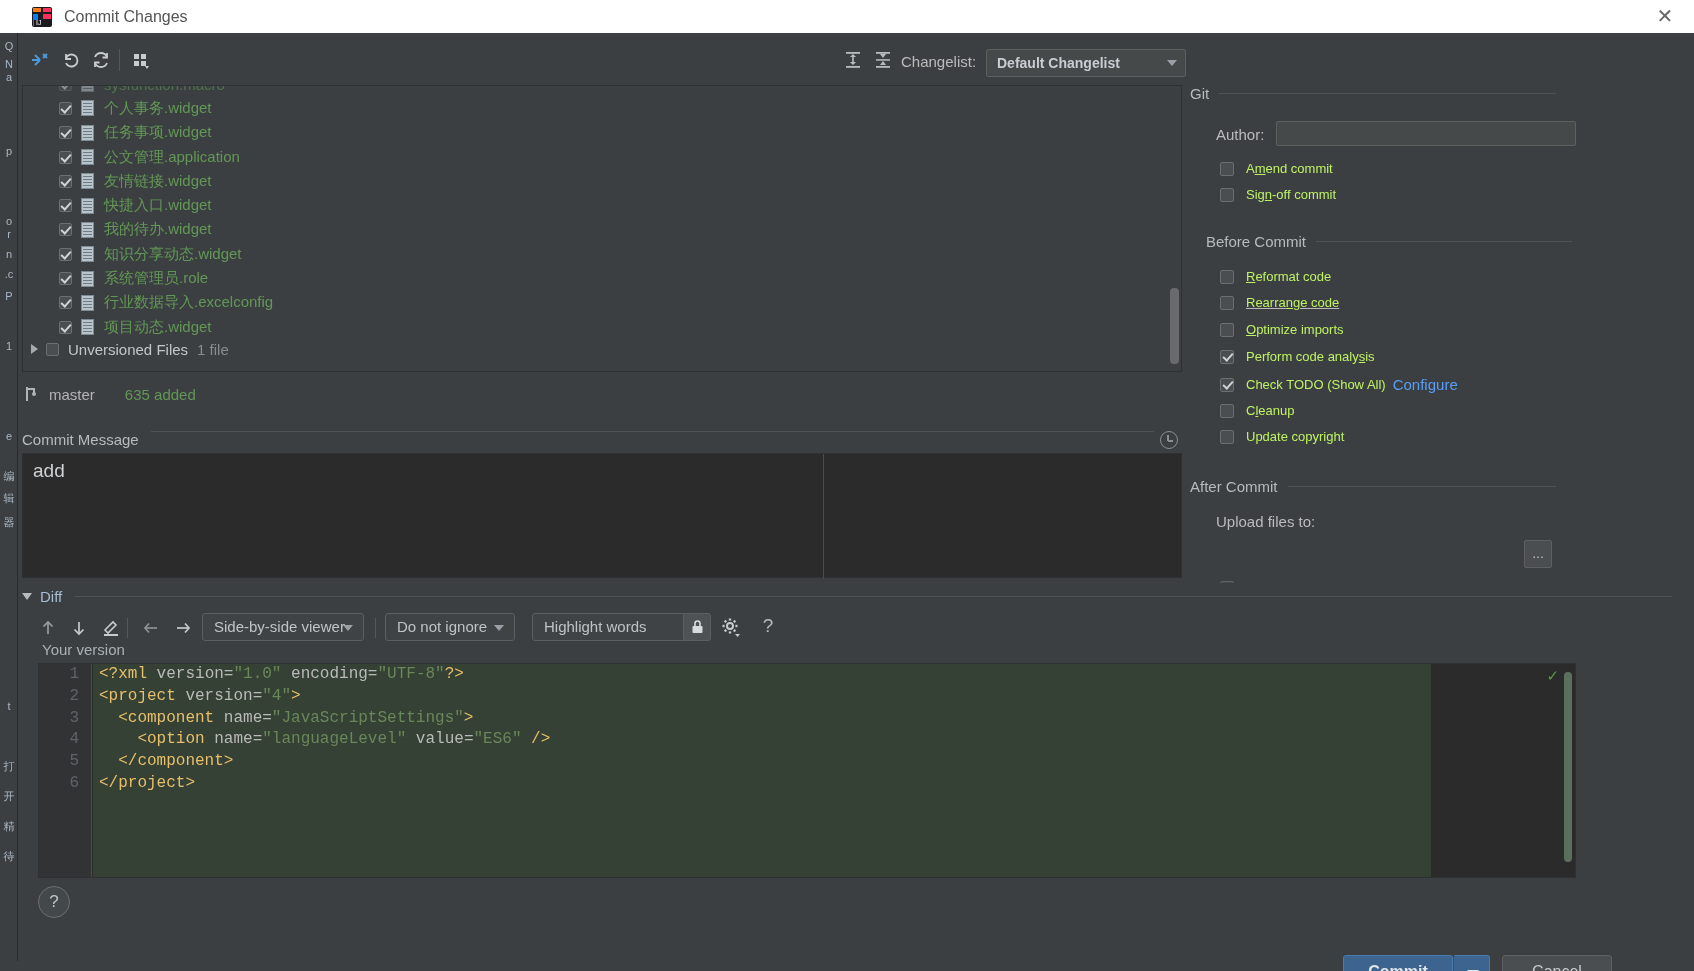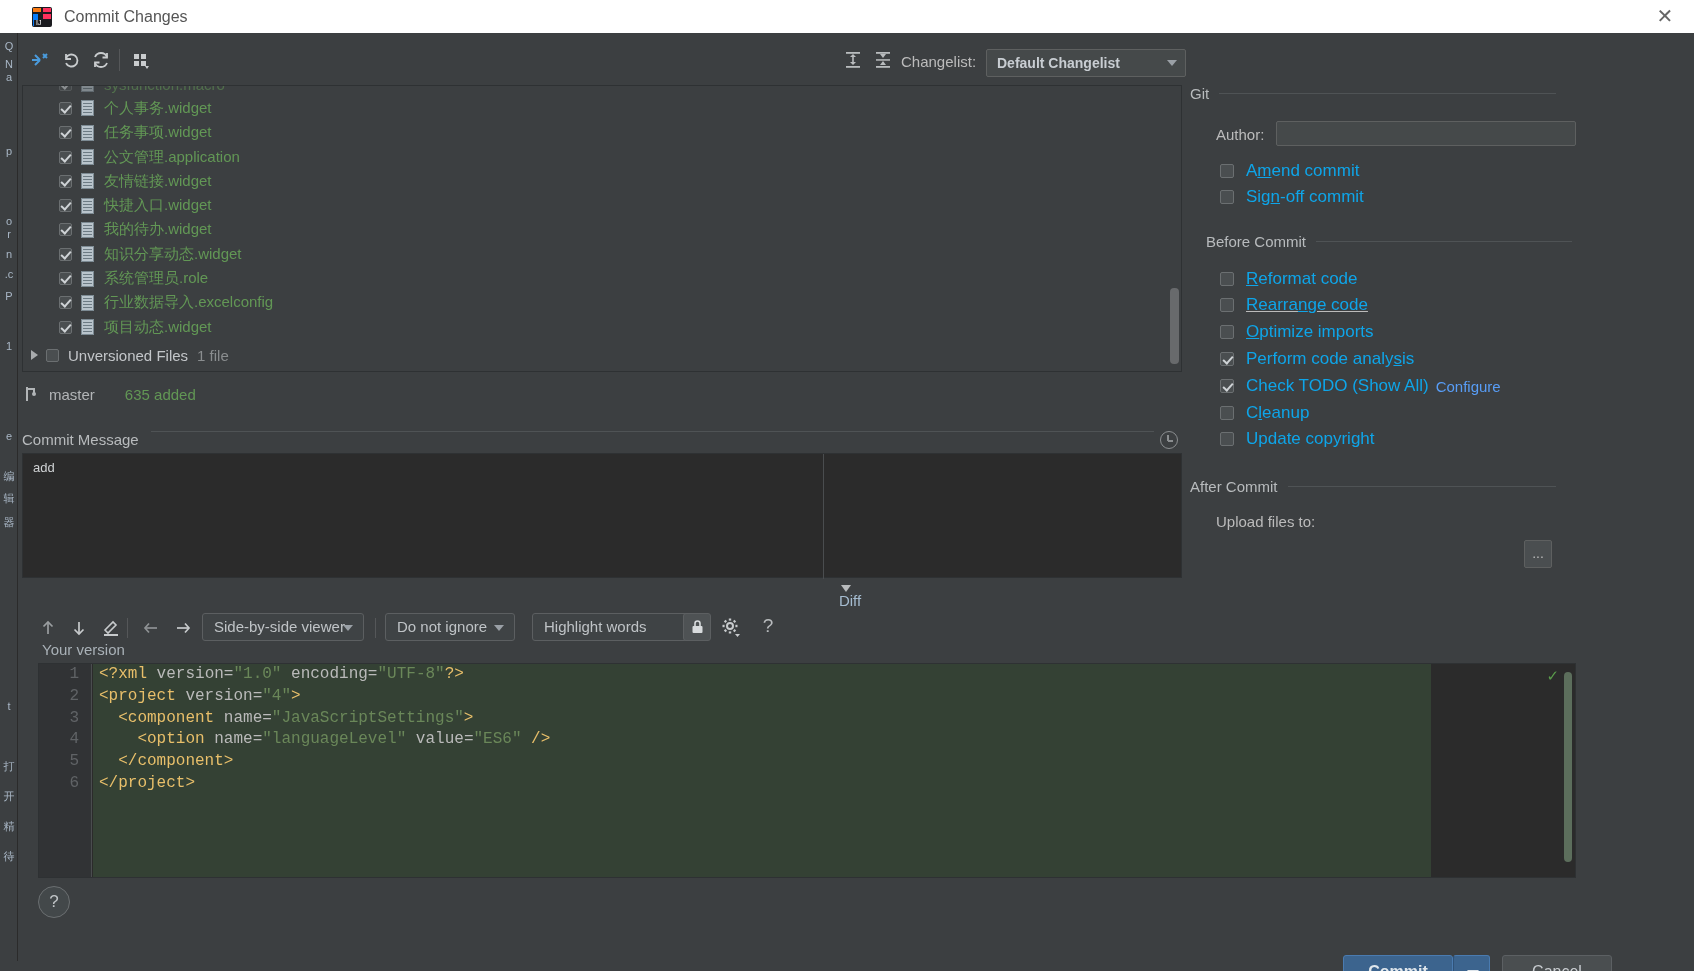--- a/index.html
+++ b/index.html
@@ -112,21 +112,21 @@
   .tree-scroll {
     position:absolute; right:2px; top:2px; width:9px; height:276px;
     background:transparent;
   }
   .tree-scroll .thumb {
     position:absolute; left:0; top:200px; width:9px; height:76px;
     background:#686a6c; border-radius:4px;
   }
 
   #unversioned-row {
-    position:absolute; left:0; bottom:4px; width:1158px; height:24px;
+    position:absolute; left:0; bottom:10px; width:1158px; height:24px;
     display:flex; align-items:center; padding-left:8px; cursor:pointer;
   }
   .tri {
     width:0;height:0;border-top:5px solid transparent;border-bottom:5px solid transparent;
     border-left:7px solid #a8abad; margin-right:8px;
   }
   #unversioned-row .uv-label { margin-left:9px; color:#c3c6c9; font-size:15px; }
   #unversioned-row .uv-count { margin-left:9px; color:#8a8d8f; font-size:15px; }
 
   
@@ -155,21 +155,21 @@
   }
   #cm-clock::before {
     content:""; position:absolute; left:7px; top:8px; width:5px; height:1.6px;
     background:#8b8e90;
   }
   #cm-area {
     position:absolute; left:4px; top:420px; width:1160px; height:125px;
     background:#2b2b2b; border:1px solid #2e3133;
   }
   #cm-area .cm-text {
-    position:absolute; left:10px; top:6px; color:#cfd2d4; font-size:13px;
+    position:absolute; left:10px; top:6px; color:#cfd2d4; font-size:19px;
   }
   #cm-area .cm-divider {
     position:absolute; left:800px; top:0; width:1px; height:125px; background:#4a4d4f;
   }
 
   
   #rightpanel {
     position:absolute; left:1172px; top:50px; width:386px; height:500px; overflow:hidden;
   }
   .grp-head { position:absolute; display:flex; align-items:center; width:366px; }
@@ -184,21 +184,21 @@
 
   .ck-row { position:absolute; display:flex; align-items:center; cursor:pointer; }
   .ck-row .ckbox {
     width:14px; height:14px; border:1px solid #6b6f71; background:#4a4e50; border-radius:2px;
     position:relative; flex:0 0 auto;
   }
   .ck-row .ckbox.checked::after {
     content:""; position:absolute; left:3.5px; top:0.5px; width:4px; height:8px;
     border:solid #cfd3d6; border-width:0 2px 2px 0; transform:rotate(42deg);
   }
-  .ck-row .cklabel { margin-left:12px; font-size:17px; color:#0ea5e9; white-space:nowrap; }
+  .ck-row .cklabel { margin-left:12px; font-size:13px; color:#bef264; white-space:nowrap; }
   .ck-row .cklabel .mn { text-decoration:underline; }
   .cfg-link { margin-left:7px; font-size:15px; color:#589df6; cursor:pointer; }
 
   .upload-label { position:absolute; left:26px; top:62px; font-size:15px; color:#bbbbbb; }
   #upload-combo {
     position:absolute; left:26px; top:88px; width:300px; height:28px;
     background:#45494a; border:1px solid #5e6060; border-radius:2px; cursor:pointer;
   }
   #upload-combo .uc-text { position:absolute; left:10px; top:4px; font-size:15px; color:#c0c4c7; }
   #upload-combo .uc-arrow {
@@ -208,21 +208,21 @@
   }
   #upload-dots {
     position:absolute; left:334px; top:88px; width:28px; height:28px;
     background:#4a4e50; border:1px solid #5e6060; border-radius:2px;
     color:#bbbbbb; font-size:14px; text-align:center; line-height:24px; cursor:pointer;
   }
 
   
   #diff-head {
     position:absolute; left:4px; top:552px; width:1656px; height:22px;
-    display:flex; align-items:center;flex-direction:column;
+    display:flex; align-items:center;
   }
   #diff-head .dh-tri {
     width:0;height:0;border-left:5.5px solid transparent;border-right:5.5px solid transparent;
     border-top:7px solid #b8bbbd; margin-right:8px; cursor:pointer;
   }
   #diff-head .dh-text { font-size:15px; color:#a5bcd0; }
   #diff-head .dh-line { flex:1; height:1px; background:#4f5355; margin-left:12px; margin-right:6px; }
 
   #diff-toolbar { position:absolute; left:4px; top:578px; width:1656px; height:38px; }
   .dtb-icon {

